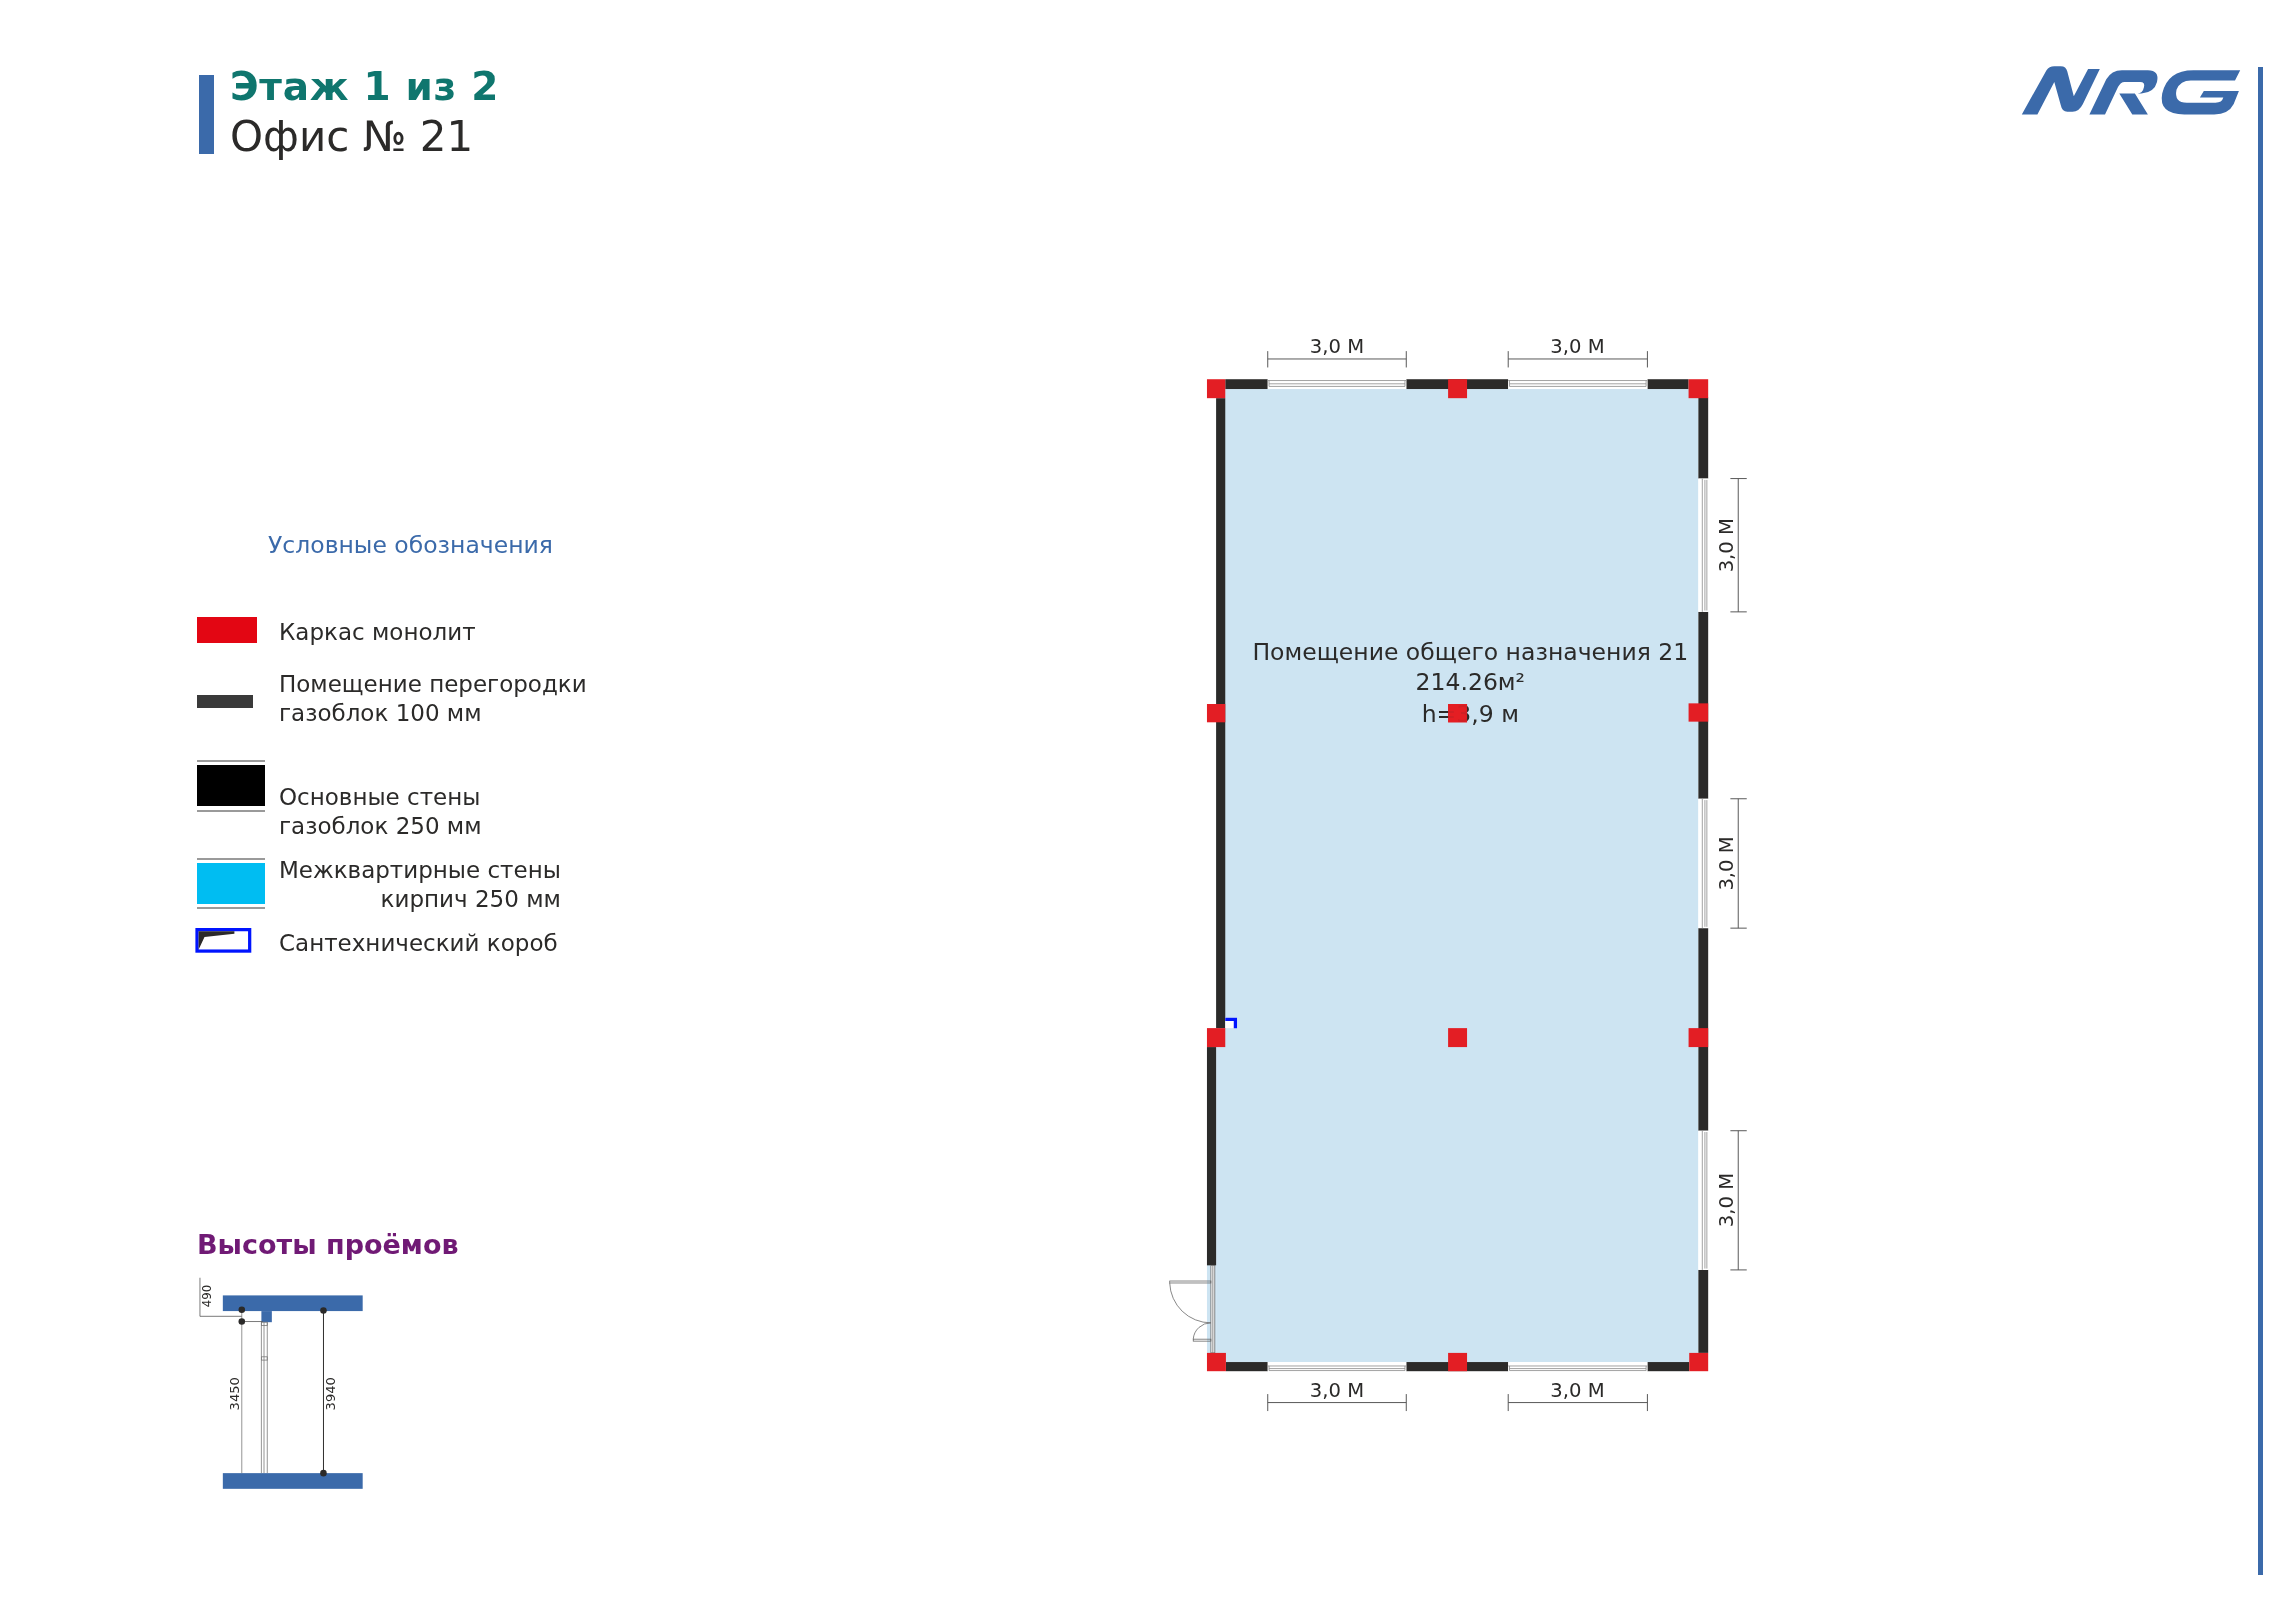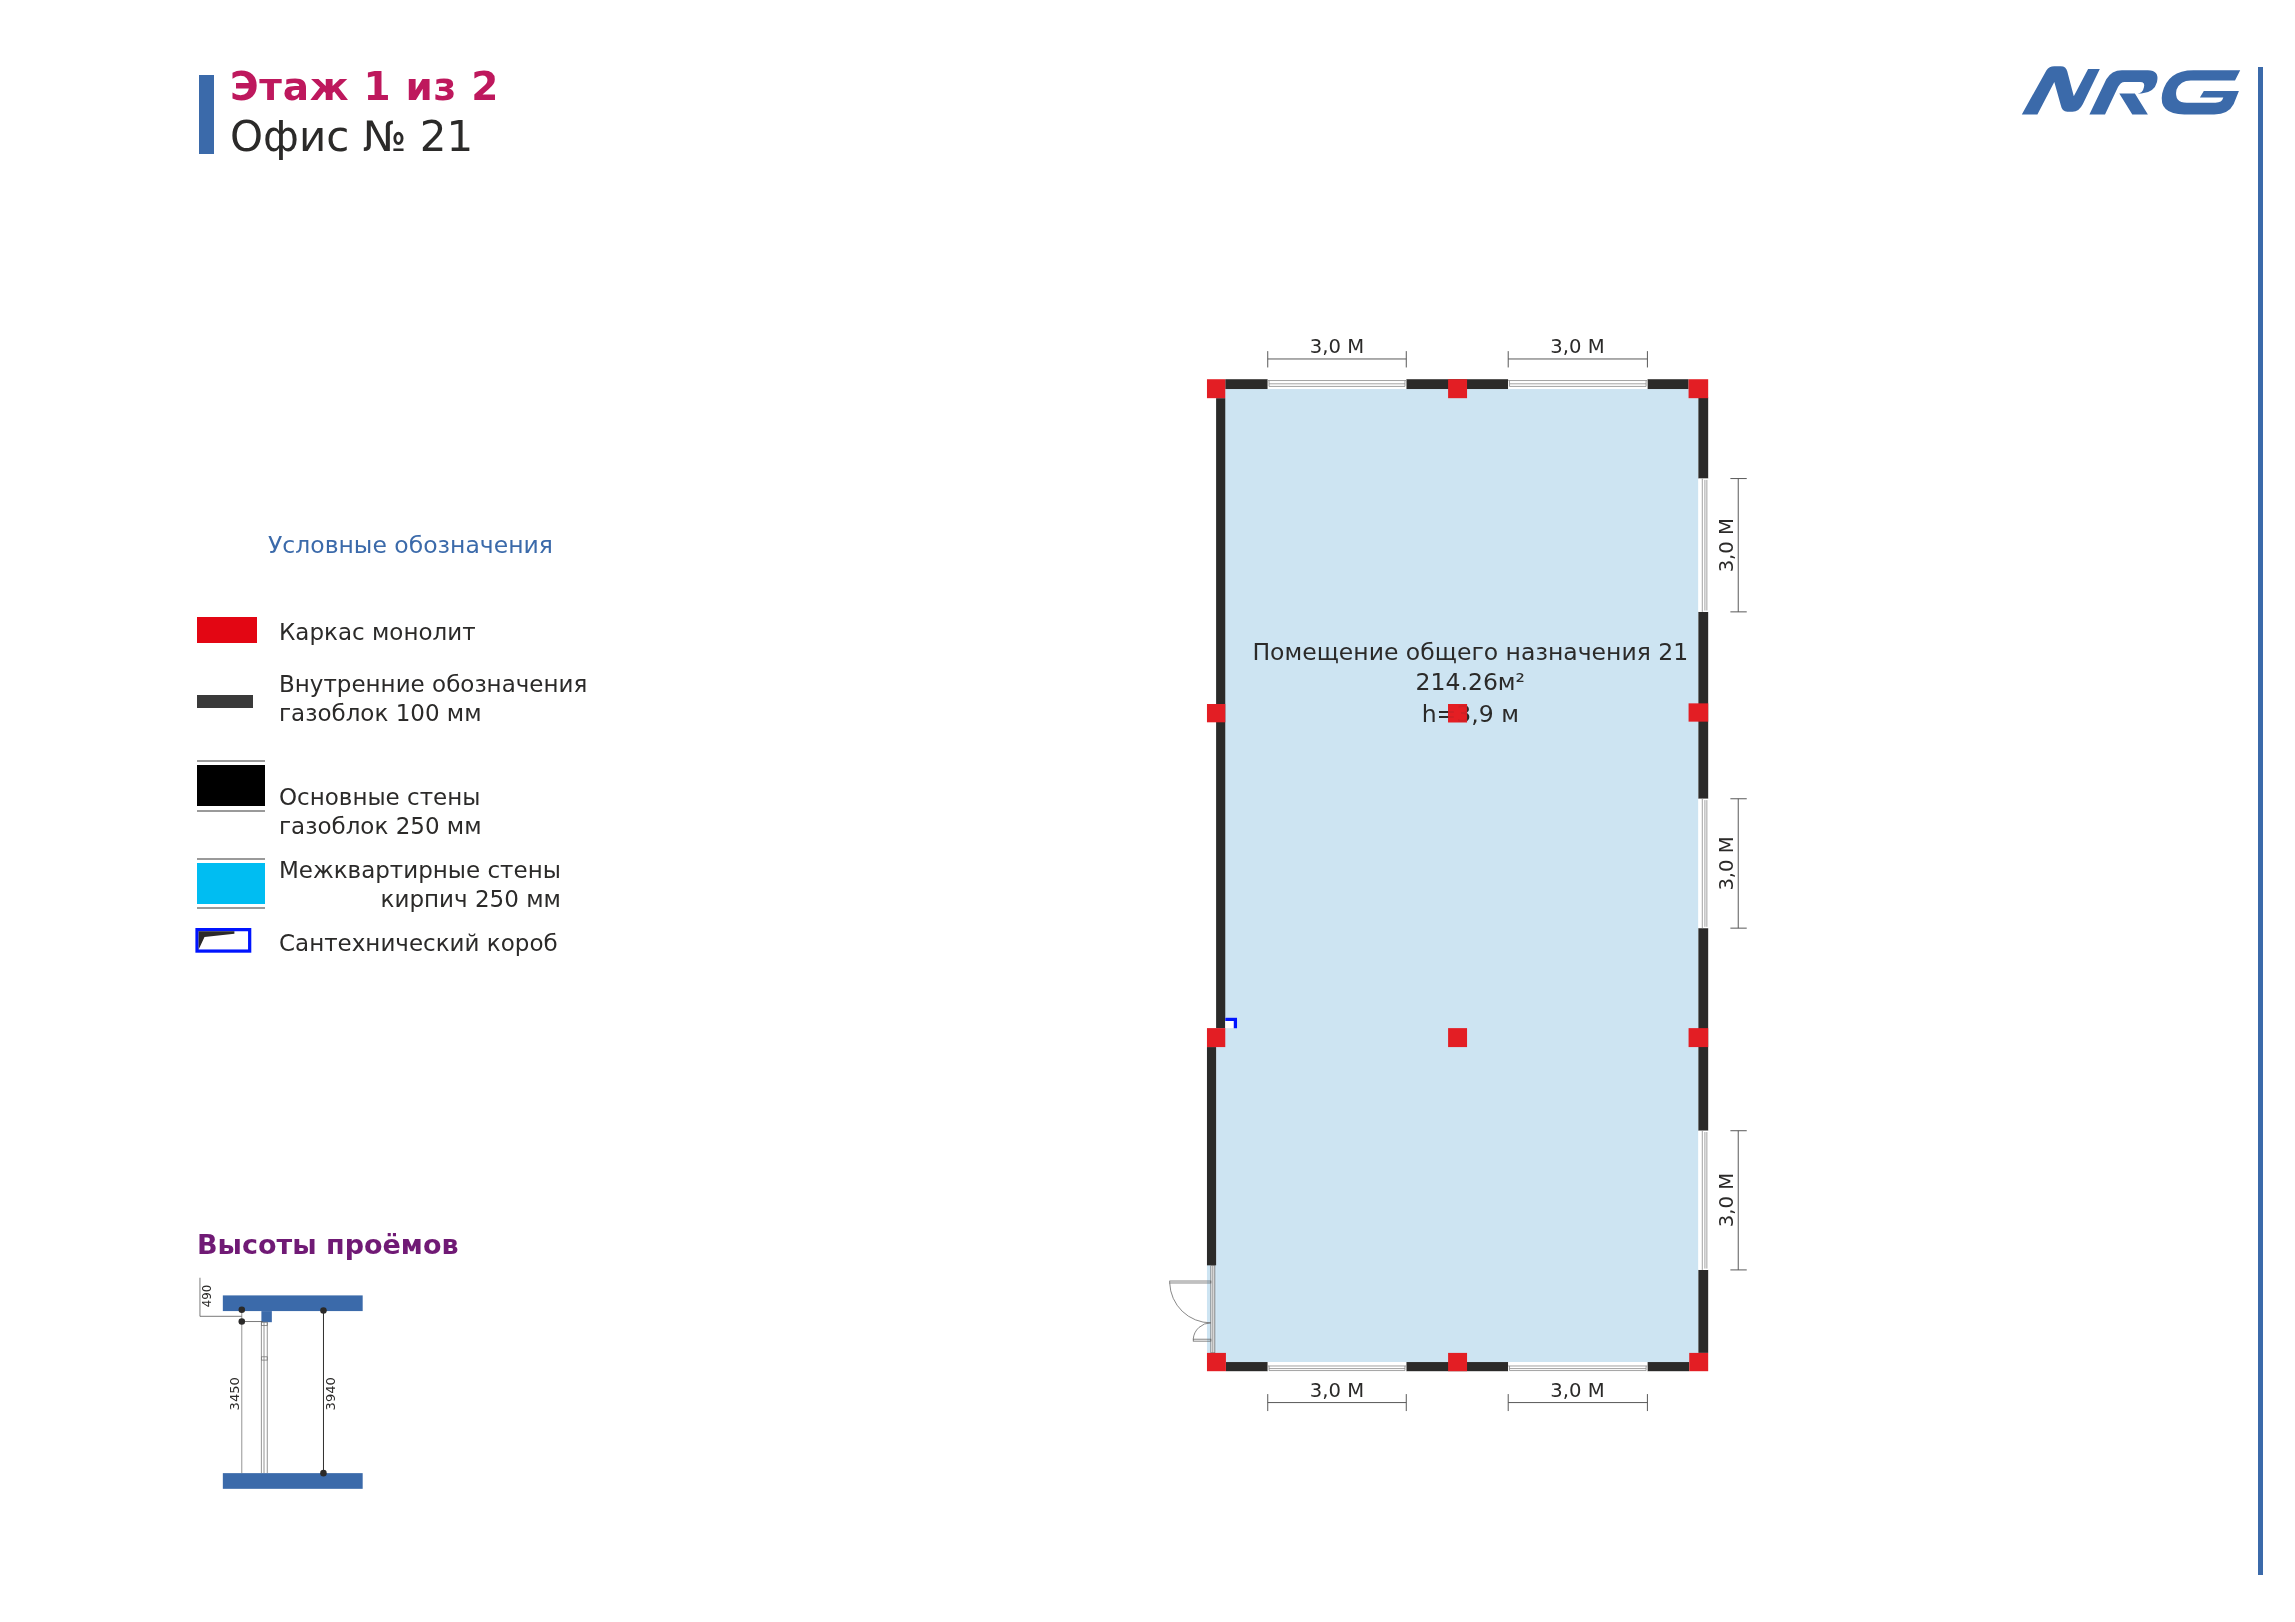--- a/index.html
+++ b/index.html
@@ -1,20 +1,20 @@
 <!DOCTYPE html>
 <html style="font-size:10.5px"><head>
 <meta charset="utf-8">
 <style>
   html, body { margin:0; padding:0; background:#ffffff; }
   body { width:2295px; height:1623px; position:relative; overflow:hidden;
          font-family:"DejaVu Sans", "Liberation Sans", sans-serif; color:#2b2a29; }
   .abs { position:absolute; }
   #page-accent { left:199px; top:75px; width:15px; height:79px; background:#3b6aaa; }
-  #floor-title { left:230px; top:64px; font-size:39px; font-weight:bold; color:#be185d; letter-spacing:0.7px; white-space:nowrap; }
+  #floor-title { left:230px; top:64px; font-size:39px; font-weight:bold; color:#0f766e; letter-spacing:0.7px; white-space:nowrap; }
   #office-title { left:230px; top:112px; font-size:42px; color:#2b2a29; white-space:nowrap; }
   #logo { left:2020px; top:65px; width:222px; height:52px; }
   #right-rule { left:2258px; top:67px; width:4.6px; height:1508px; background:#3b6aaa; }
 
   #legend-title { left:268px; top:531px; font-size:23.5px; color:#3b6aaa; white-space:nowrap; }
   .legend-text { position:absolute; left:279px; font-size:23px; line-height:29px; color:#2b2a29; white-space:nowrap; }
   .sw { position:absolute; }
 
   #heights-title { left:197px; top:1229px; font-size:27px; font-weight:bold; color:#701a75; white-space:nowrap; }
 
@@ -42,21 +42,21 @@
 
 <div class="abs" id="legend-title">Условные обозначения</div>
 
 <div class="sw" style="left:197px;top:617px;width:60px;height:26px;background:#e30613;"></div>
 <div class="legend-text" style="top:618px;">
   <span>Каркас монолит</span>
 </div>
 
 <div class="sw" style="left:197px;top:695px;width:56px;height:13px;background:#3a3a3a;"></div>
 <div class="legend-text" style="top:670px;">
-  <div>Внутренние обозначения</div>
+  <div>Помещение перегородки</div>
   <div>газоблок 100 мм</div>
 </div>
 
 <div class="sw" style="left:197px;top:760px;width:68px;height:52px;">
   <div style="position:absolute;left:0;top:0;width:68px;height:2px;background:#9a9a9a;"></div>
   <div style="position:absolute;left:0;top:5.2px;width:68px;height:41px;background:#000000;"></div>
   <div style="position:absolute;left:0;top:50px;width:68px;height:2px;background:#9a9a9a;"></div>
 </div>
 <div class="legend-text" style="top:783px;">
   <div>Основные стены</div>

